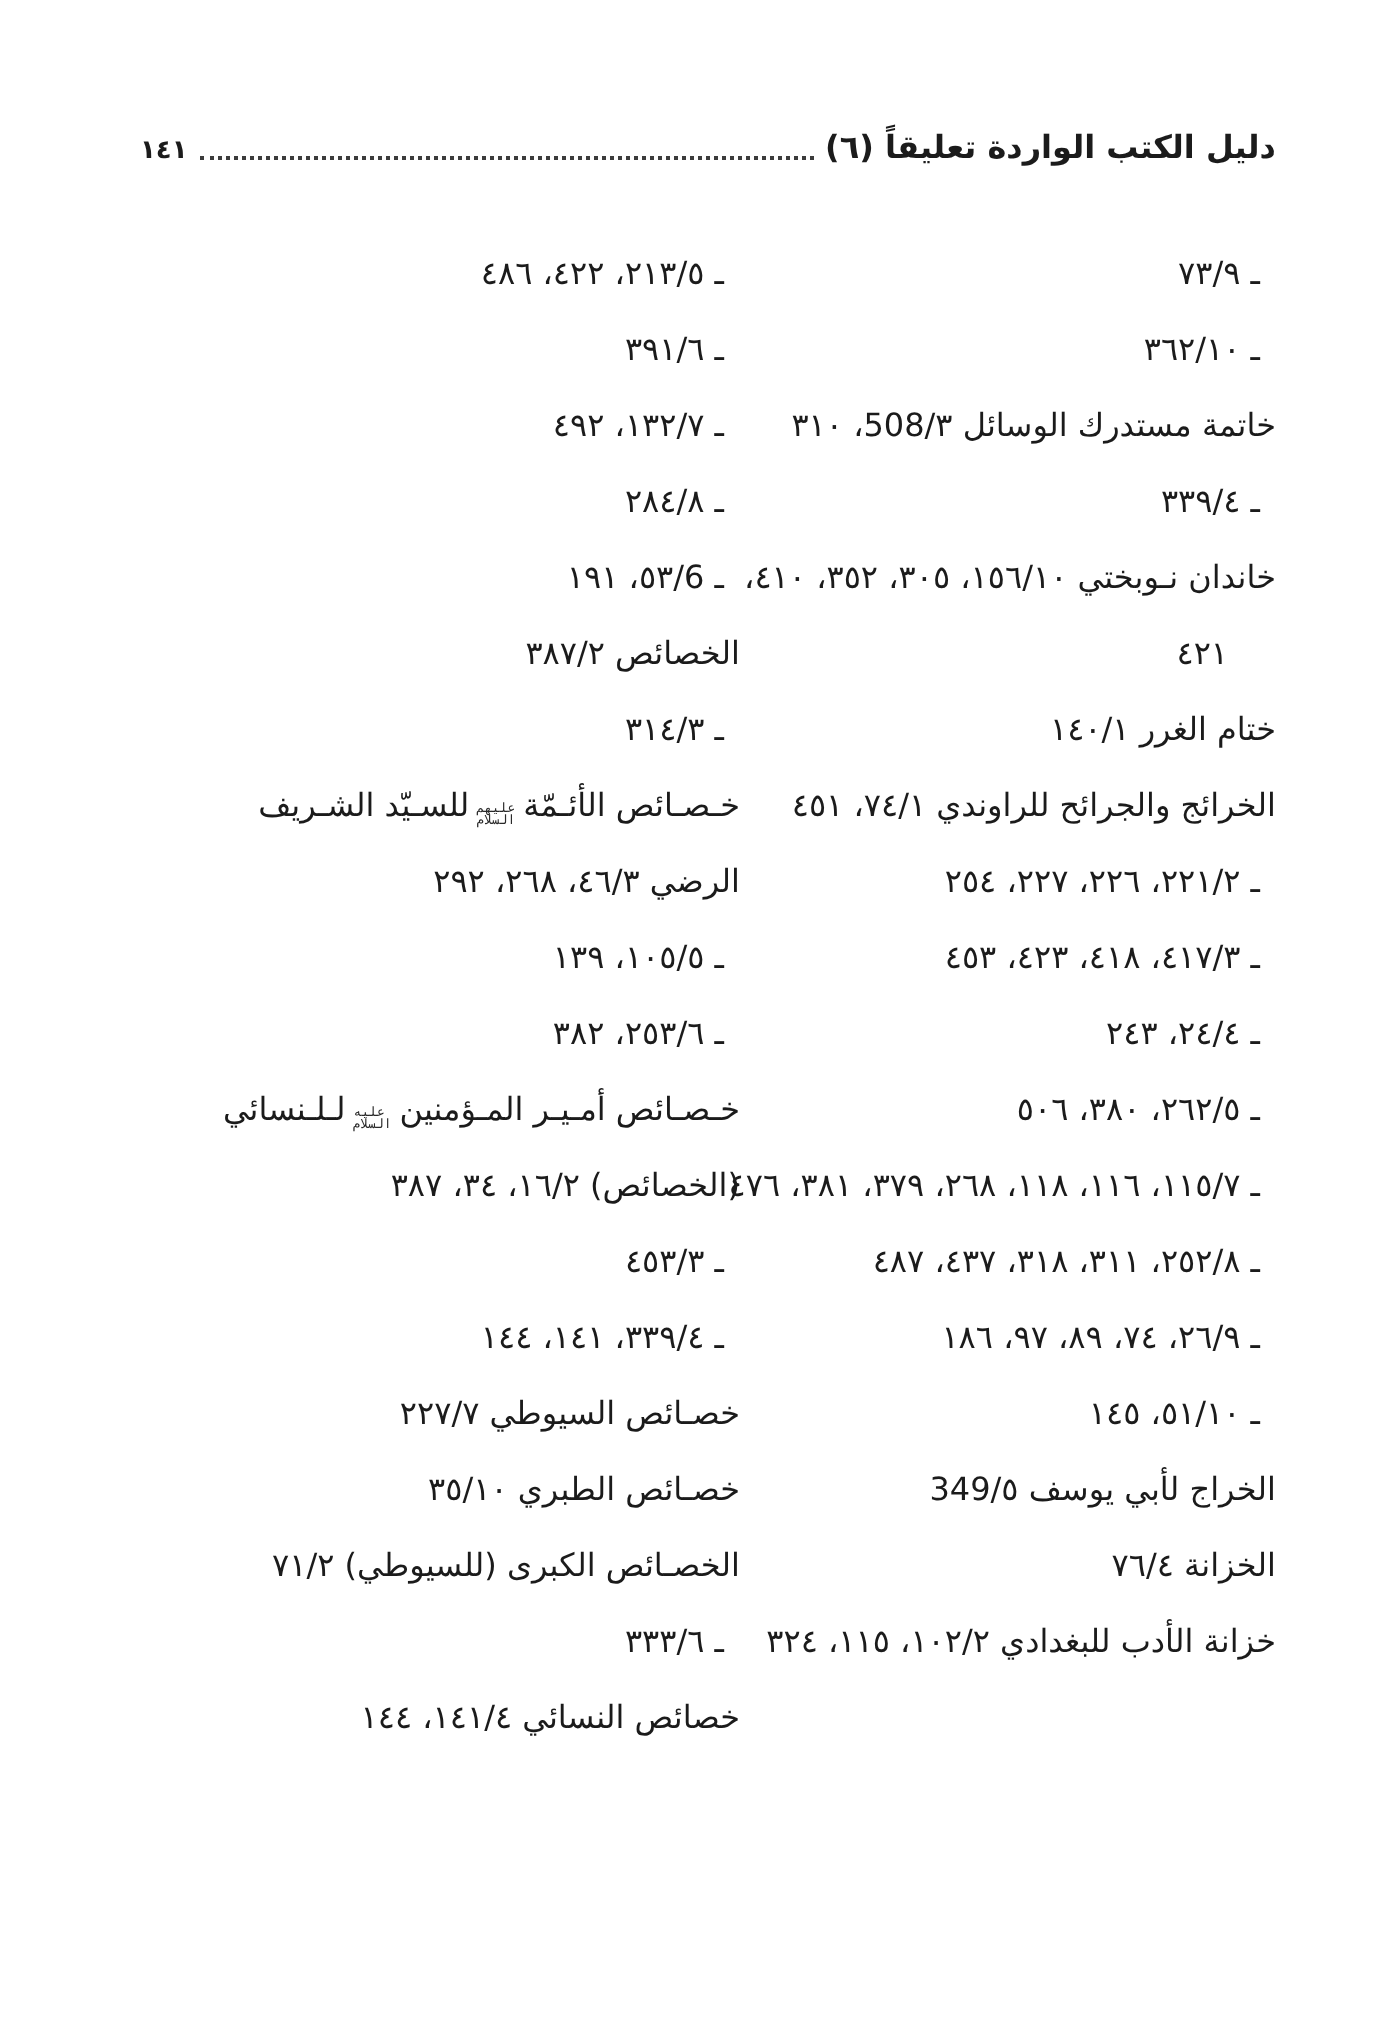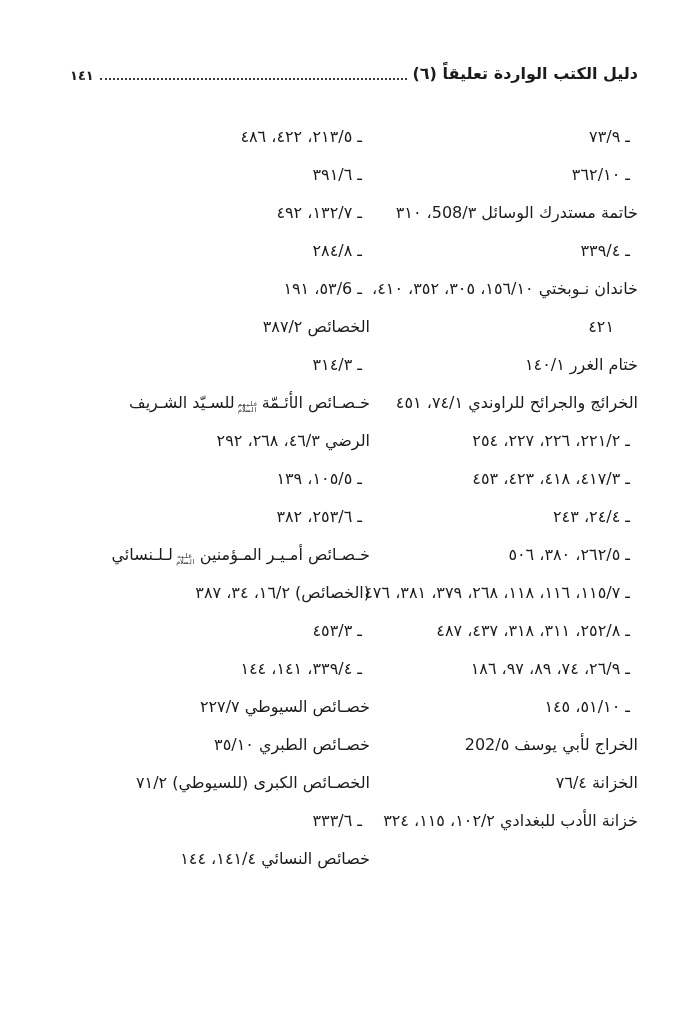--- a/index.html
+++ b/index.html
@@ -67,21 +67,21 @@
         <div class="row head"><span>ختام الغرر ١٤٠/١</span></div>
         <div class="row head"><span>الخرائج والجرائح للراوندي ٧٤/١، ٤٥١</span></div>
         <div class="row sub"><span>ـ ٢٢١/٢، ٢٢٦، ٢٢٧، ٢٥٤</span></div>
         <div class="row sub"><span>ـ ٤١٧/٣، ٤١٨، ٤٢٣، ٤٥٣</span></div>
         <div class="row sub"><span>ـ ٢٤/٤، ٢٤٣</span></div>
         <div class="row sub"><span>ـ ٢٦٢/٥، ٣٨٠، ٥٠٦</span></div>
         <div class="row sub"><span>ـ ١١٥/٧، ١١٦، ١١٨، ٢٦٨، ٣٧٩، ٣٨١، ٤٧٦</span></div>
         <div class="row sub"><span>ـ ٢٥٢/٨، ٣١١، ٣١٨، ٤٣٧، ٤٨٧</span></div>
         <div class="row sub"><span>ـ ٢٦/٩، ٧٤، ٨٩، ٩٧، ١٨٦</span></div>
         <div class="row sub"><span>ـ ٥١/١٠، ١٤٥</span></div>
-        <div class="row head"><span>الخراج لأبي يوسف 202/٥</span></div>
+        <div class="row head"><span>الخراج لأبي يوسف 349/٥</span></div>
         <div class="row head"><span>الخزانة ٧٦/٤</span></div>
         <div class="row head"><span>خزانة الأدب للبغدادي ١٠٢/٢، ١١٥، ٣٢٤</span></div>
       </div>
     <div class="col col-left">
         <div class="row sub"><span>ـ ٢١٣/٥، ٤٢٢، ٤٨٦</span></div>
         <div class="row sub"><span>ـ ٣٩١/٦</span></div>
         <div class="row sub"><span>ـ ١٣٢/٧، ٤٩٢</span></div>
         <div class="row sub"><span>ـ ٢٨٤/٨</span></div>
         <div class="row sub"><span>ـ ٥٣/6، ١٩١</span></div>
         <div class="row head"><span>الخصائص ٣٨٧/٢</span></div>

